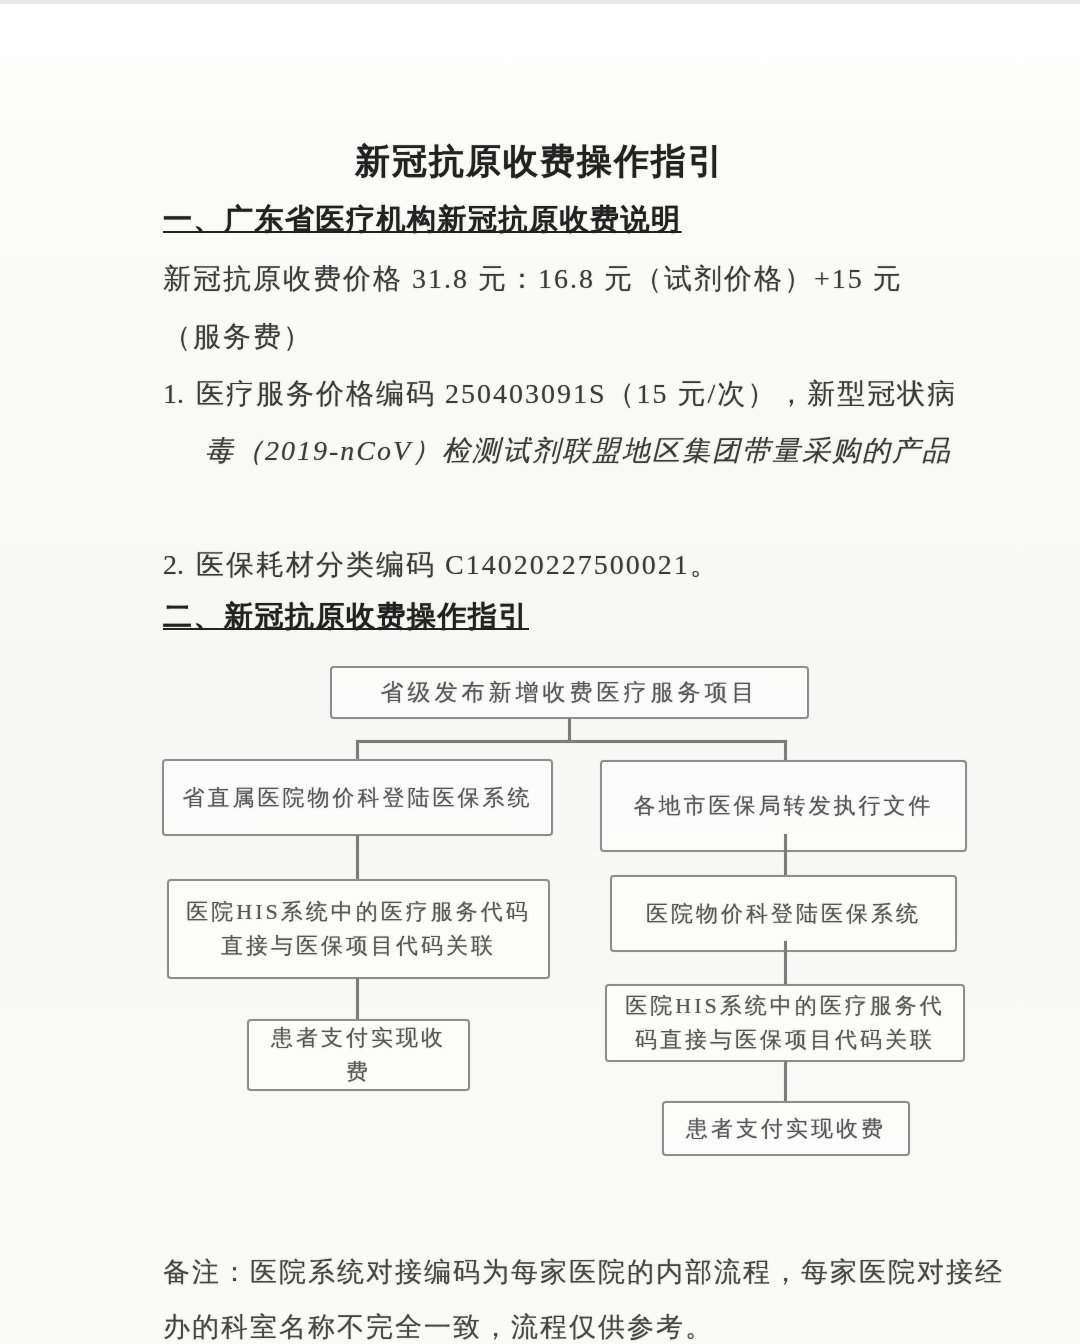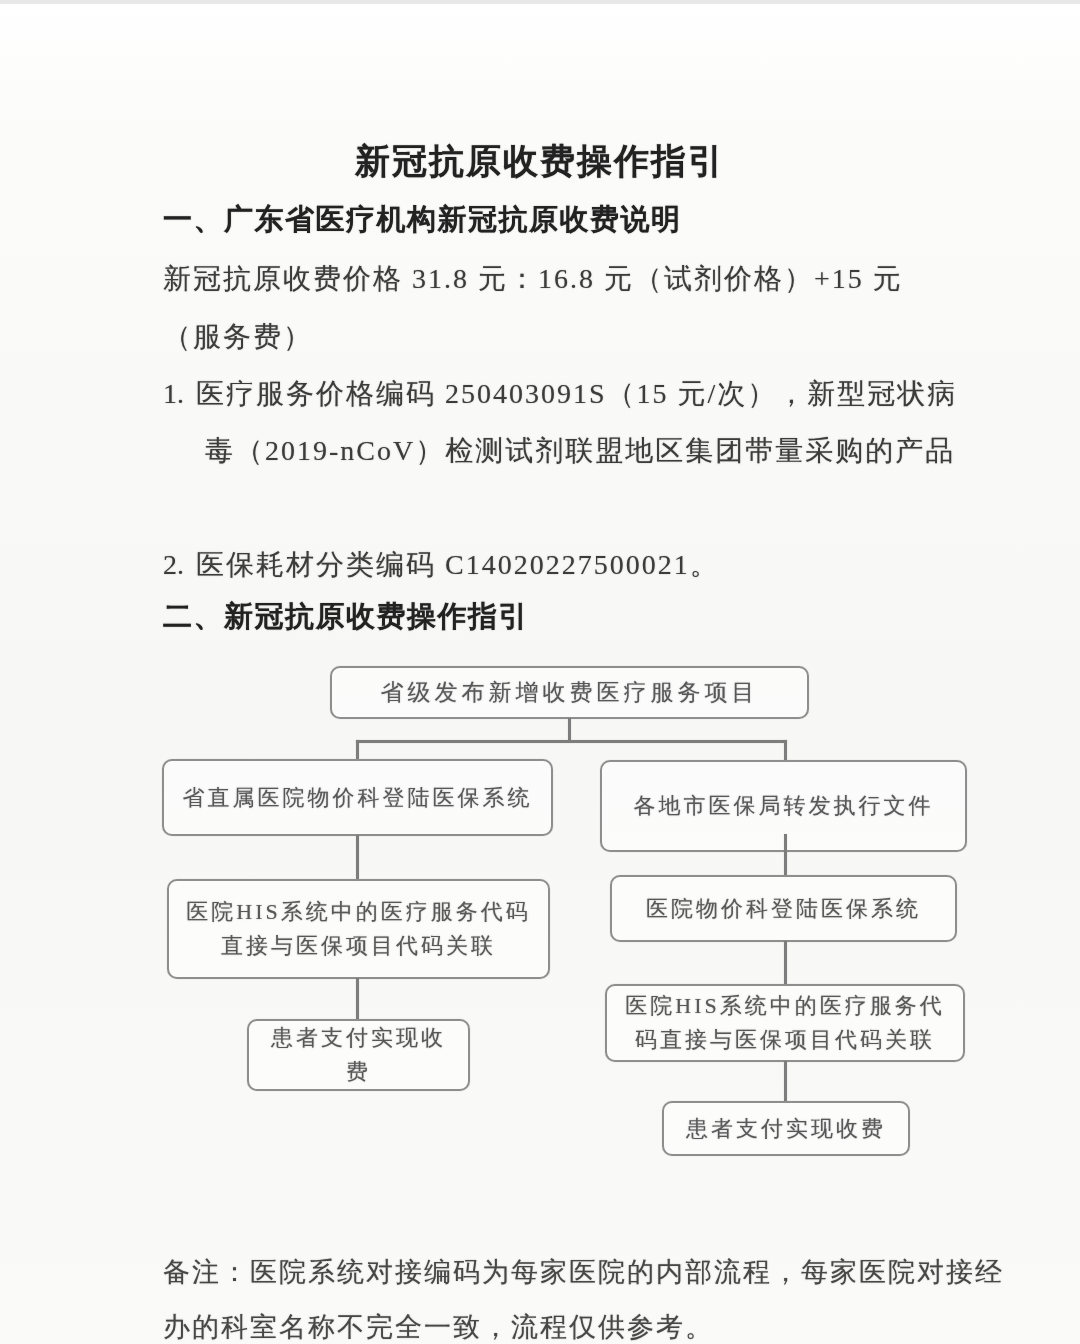--- a/index.html
+++ b/index.html
@@ -28,67 +28,68 @@
   .heading {
     position: absolute;
     left: 163px;
     font-family: "Liberation Sans", "DejaVu Sans", sans-serif;
     font-weight: 700;
     font-size: 29px;
     letter-spacing: 1.5px;
     color: #222;
     text-shadow: 0 0 1.2px rgba(40,40,40,0.5);
     white-space: nowrap;
+    text-decoration: underline;
   }
   .h1 { top: 196px; }
   .h2 { top: 593px; }
   .bodyline {
     position: absolute;
     font-size: 28px;
     letter-spacing: 2px;
     color: #3c3c3c;
     text-shadow: 0 0 1.3px rgba(70,70,70,0.5);
     white-space: nowrap;
     text-align: right;
   }
   .intro1 { left: 163px; top: 256px; }
   .intro2 { left: 163px; top: 314px; }
   .it1l1  { left: 163px; top: 371px; }
-  .it1l2  { left: 205px; top: 428px; }
+  .it1l2  { left: 205px; top: 428px; font-style: italic; }
   .it1l3  { left: 205px; top: 485px; }
   .it2l1  { left: 163px; top: 542px; }
   .num { display: inline-block; margin-right: 12px; letter-spacing: 0; }
   .note1 { left: 163px; top: 1250px; font-size: 27px; color: #474747; }
   .note2 { left: 163px; top: 1305px; font-size: 27px; color: #474747; }
 
   
   .fbox {
     position: absolute;
     box-sizing: border-box;
     border: 2px solid #8e8e8e;
-    border-radius: 10px;
+    border-radius: 4px;
     background: rgba(255,255,255,0.55);
     display: flex;
     align-items: center;
     justify-content: center;
     text-align: center;
     font-size: 22px;
     letter-spacing: 3px;
     line-height: 34px;
     color: #585858;
     text-shadow: 0 0 1.4px rgba(90,90,90,0.55);
     box-shadow: 0 0 1px rgba(120,120,120,0.5);
     padding: 4px 10px;
   }
   .fb-top { left: 330px; top: 662px; width: 479px; height: 53px; font-size: 23px; letter-spacing: 4px; }
   .fb-l1  { left: 162px; top: 755px; width: 391px; height: 77px; }
   .fb-l2  { left: 167px; top: 875px; width: 383px; height: 100px; }
   .fb-l3  { left: 247px; top: 1015px; width: 223px; height: 72px; }
   .fb-r1  { left: 600px; top: 756px; width: 367px; height: 92px; }
-  .fb-r2  { left: 610px; top: 871px; width: 347px; height: 67px; }
+  .fb-r2  { left: 610px; top: 871px; width: 347px; height: 77px; }
   .fb-r3  { left: 605px; top: 980px; width: 360px; height: 78px; }
   .fb-r4  { left: 662px; top: 1097px; width: 248px; height: 55px; }
   .conn {
     position: absolute;
     background: #7d7d7d;
     box-shadow: 0 0 1px rgba(120,120,120,0.6);
   }
   .c-v1 { left: 568px; top: 714px; width: 3px; height: 24px; }
   .c-h  { left: 356px; top: 736px; width: 431px; height: 3px; }
   .c-vl { left: 356px; top: 736px; width: 3px; height: 21px; }

